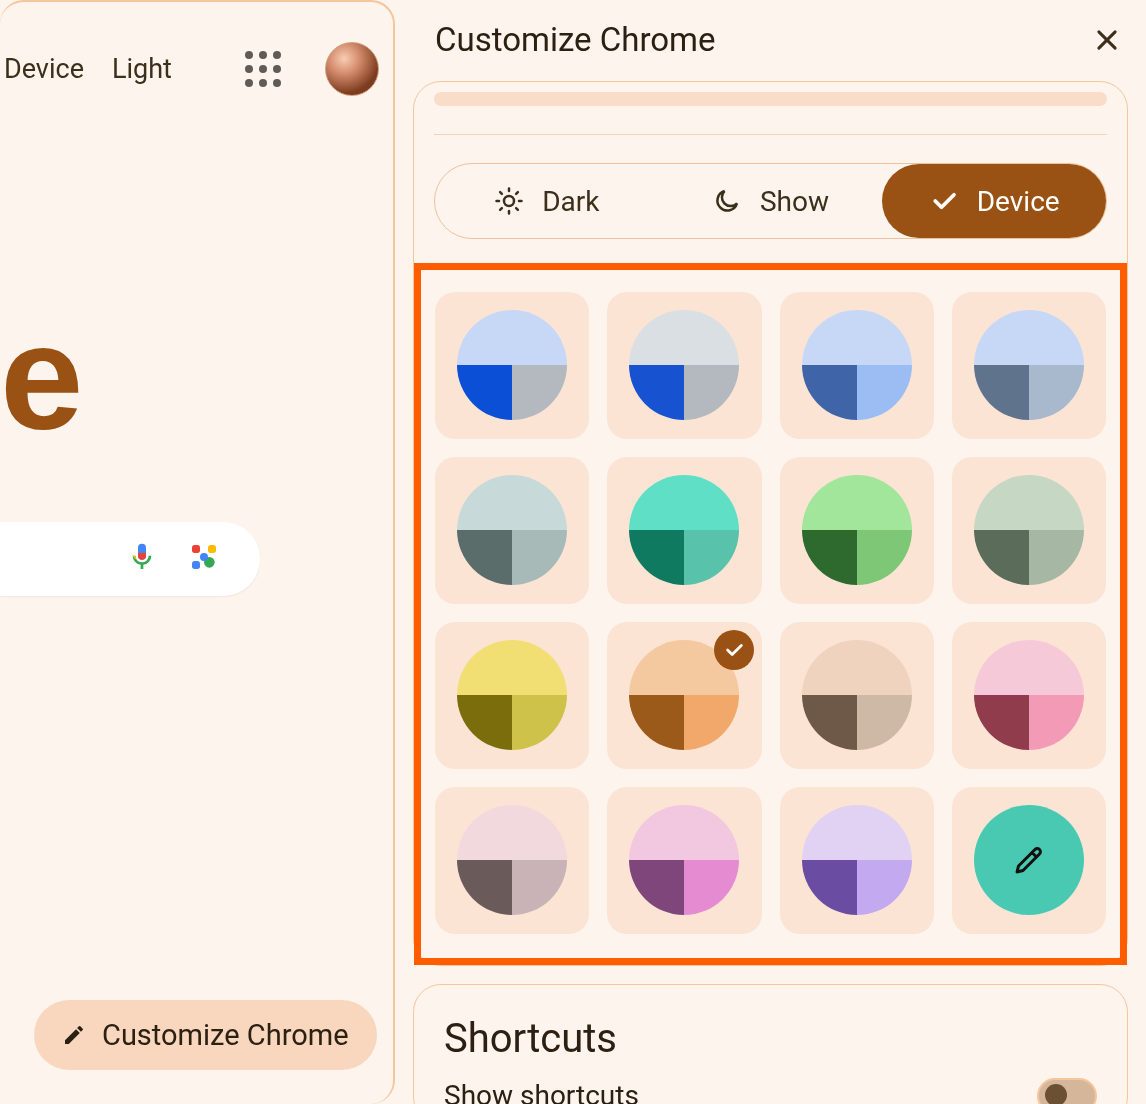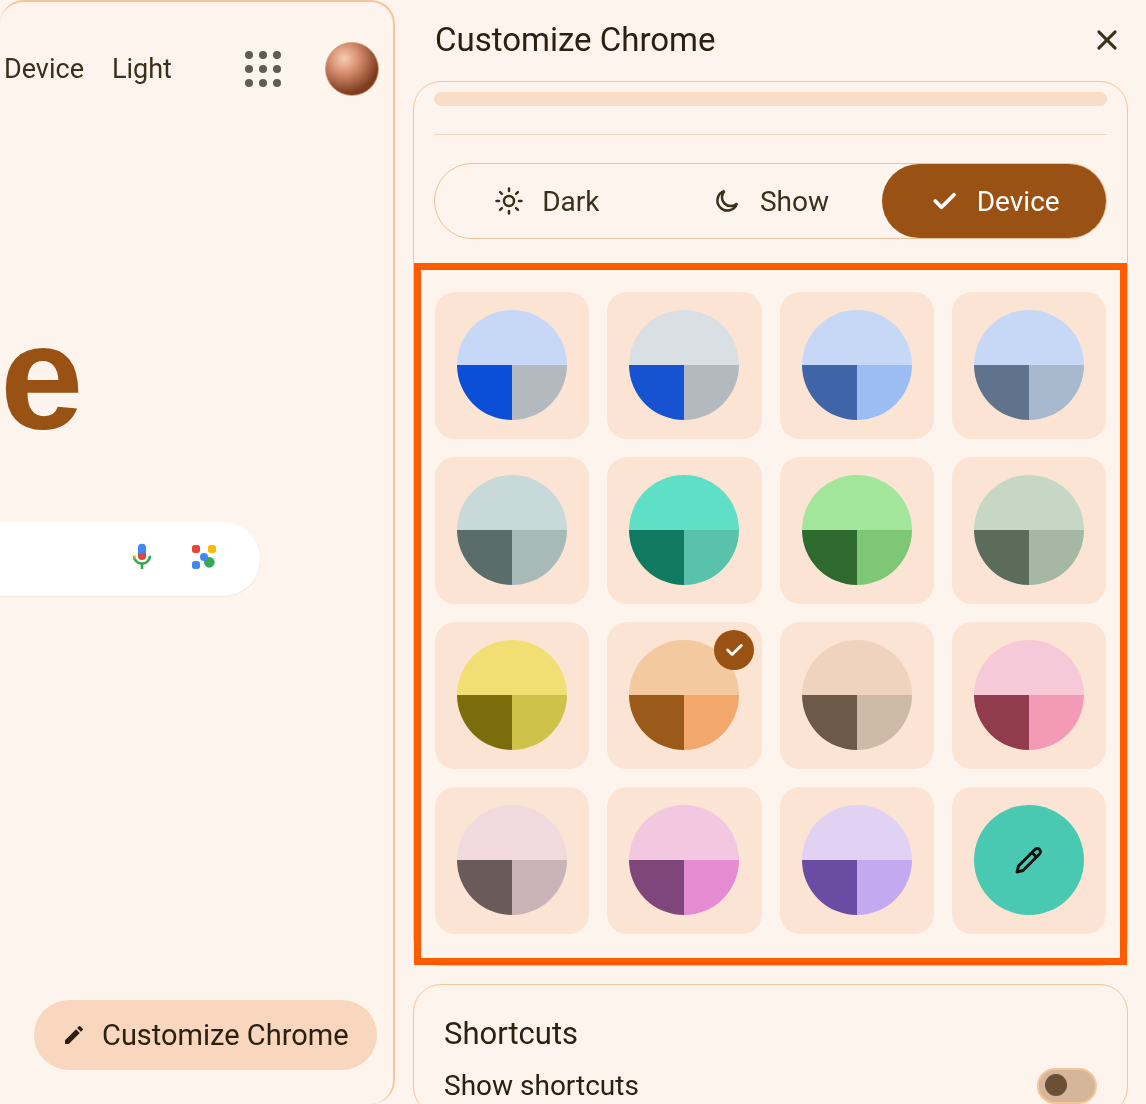--- a/index.html
+++ b/index.html
@@ -134,21 +134,21 @@
 .custom-circle {
   width:110px; height:110px; border-radius:50%; background:#49c9b1;
   display:flex; align-items:center; justify-content:center;
 }
 .custom-circle svg { width:36px; height:36px; }
 
 .shortcuts-card {
   margin: 18px 0 0 0;
   border:1px solid #f5c59b; border-radius:28px; padding: 30px 30px 10px 30px;
 }
-.shortcuts-card h2 { font-size:31px; font-weight:400; color:#2c2013; margin-bottom:16px; }
+.shortcuts-card h2 { font-size:40px; font-weight:400; color:#2c2013; margin-bottom:16px; }
 .toggle-row { display:flex; align-items:center; }
 .toggle-row span { font-size:28px; color:#2c2013; }
 .toggle {
   margin-left:auto; width:60px; height:36px; border-radius:20px; background:#d6b69b;
   border:2px solid #f5c59b; position:relative;
 }
 .toggle .knob {
   position:absolute; top:4px; left:6px; width:22px; height:22px; border-radius:50%; background:#6b5034;
 }
 </style>

